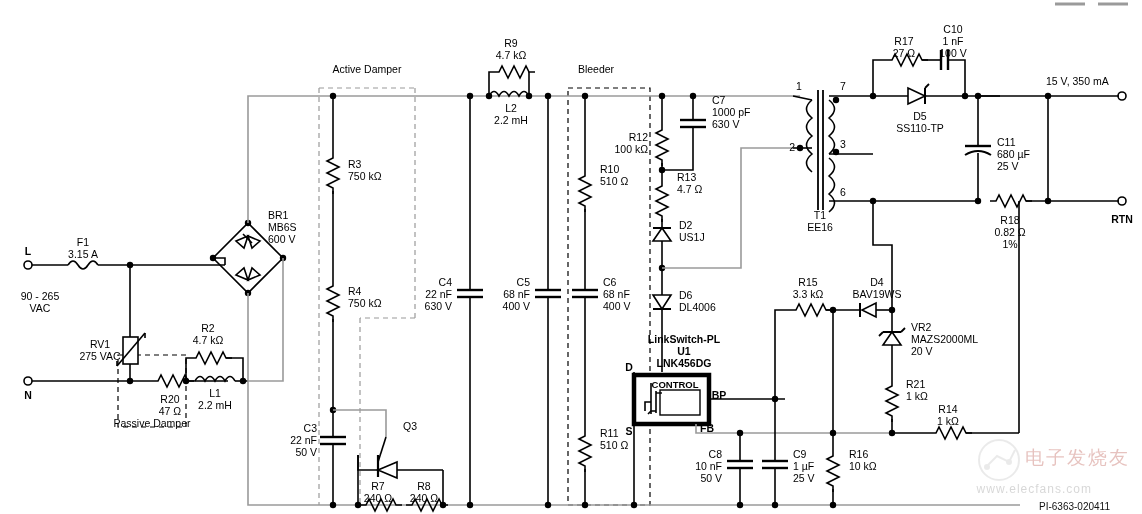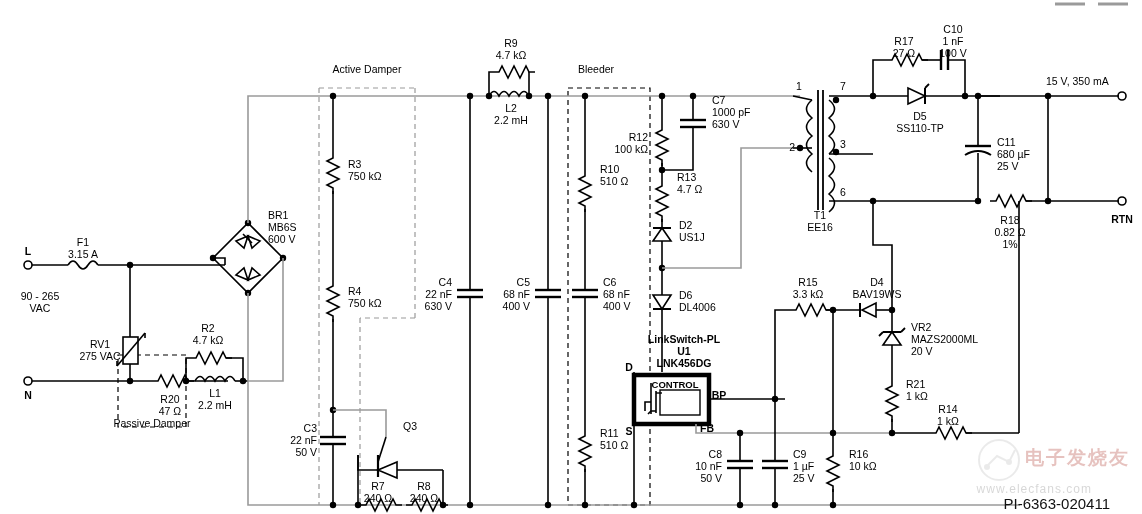--- a/index.html
+++ b/index.html
@@ -4,23 +4,23 @@
 <style>
   html,body{margin:0;padding:0;background:#ffffff;}
   body{width:1142px;height:514px;position:relative;overflow:hidden;
        font-family:"Liberation Sans","DejaVu Sans",sans-serif;}
   #sch{position:absolute;left:0;top:0;width:1142px;height:514px;}
   .lbl{font-size:10.5px;fill:#000;text-anchor:middle;dominant-baseline:middle;}
   .lbl-l{text-anchor:start;}
   .lbl-r{text-anchor:end;}
   .bold{font-weight:bold;}
   .wm{position:absolute;right:12px;bottom:18px;opacity:.30;pointer-events:none;}
-  .wm-txt{font-size:19px;color:#b03a2e;font-weight:bold;letter-spacing:2px;}
+  .wm-txt{font-size:19px;color:#b03a2e;font-weight:normal;letter-spacing:2px;}
   .wm-sub{font-size:12px;color:#7d7d7d;letter-spacing:1px;}
-  .pi{position:absolute;right:32px;bottom:2px;font-size:15px;color:#111;}
+  .pi{position:absolute;right:32px;bottom:2px;font-size:10px;color:#111;}
 </style>
 </head>
 <body>
 
 <svg id="sch" viewBox="0 0 1142 514">
   <defs>
     <g id="res-h">
         <path d="M0,0 h6 l3,-6 l6,12 l6,-12 l6,12 l6,-12 l3,6 h6" fill="none" stroke="#000" stroke-width="1.6"></path>
       </g>
     <g id="res-v">

